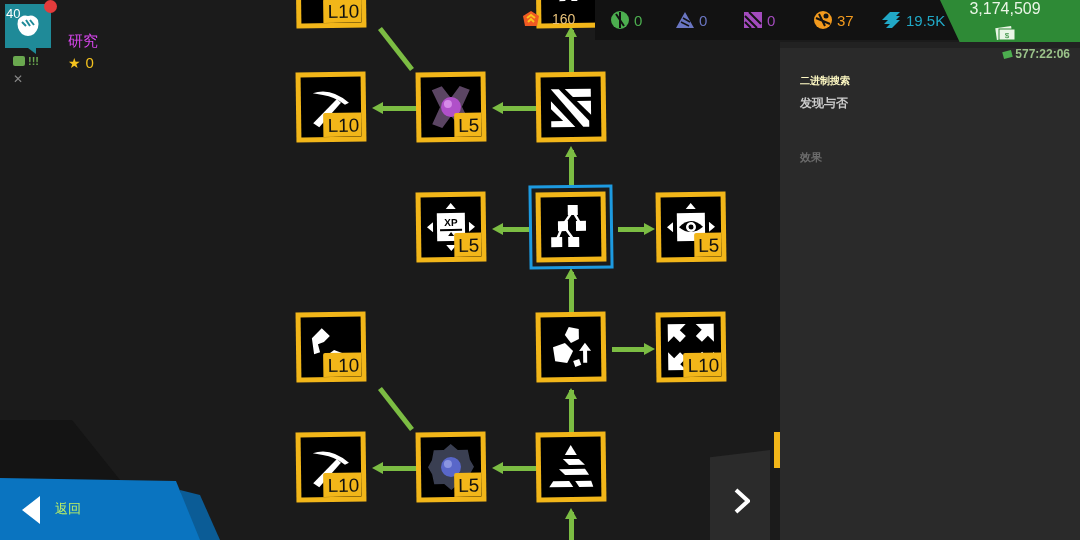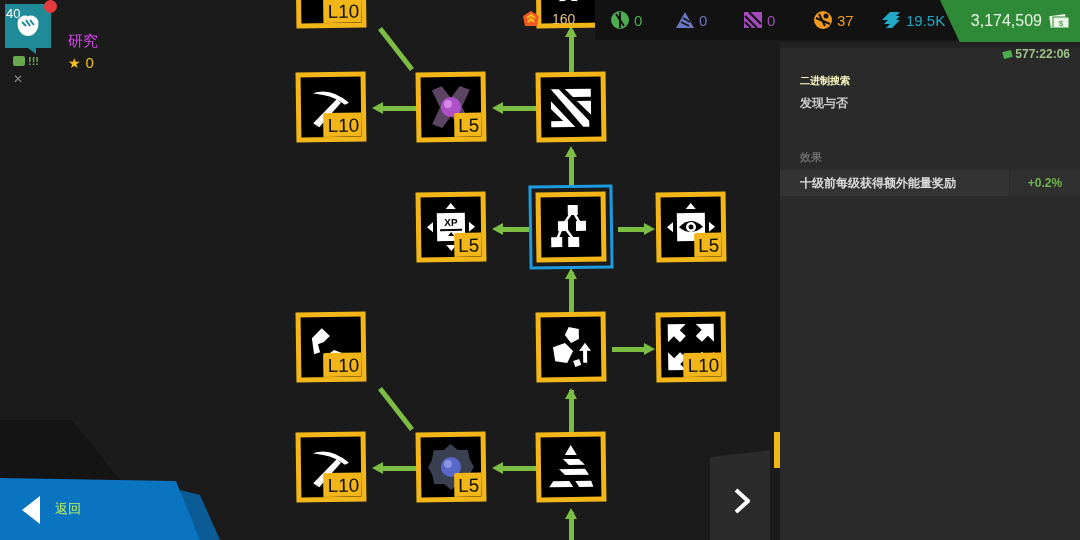--- a/index.html
+++ b/index.html
@@ -51,21 +51,21 @@
   .topbar {
     position: absolute; left: 595px; top: 0; width: 485px; height: 40px;
     background: #121212;
   }
   .res { position: absolute; top: 10px; display: flex; align-items: center; gap: 4px; font-size: 15px; }
   .money {
     position: absolute; right: 0; top: 0; height: 42px; width: 140px;
     background: #2e8a36;
     clip-path: polygon(0 0, 100% 0, 100% 100%, 14% 100%);
     display: flex; align-items: center; justify-content: flex-end; gap: 6px;
-    padding-right: 10px; box-sizing: border-box; font-size: 16px; color: #eaf6e6;
+    padding-right: 10px; box-sizing: border-box; font-size: 16px; color: #eaf6e6; flex-direction: column;
   }
 
   
   .panel {
     position: absolute; left: 780px; top: 48px; width: 300px; height: 492px;
     background: #2a2a2a;
     font-weight: bold;
   }
   .panel-top { position: absolute; left: 780px; top: 42px; width: 300px; height: 10px; background: #222; }
 
@@ -349,24 +349,20 @@
 
 <div class="panel-top"></div>
 <div class="panel">
   <div class="abs" style="right:10px;top:-1px;display:flex;align-items:center;gap:3px;">
     <span style="display:inline-block;width:9px;height:7px;background:#4cae4f;transform:rotate(-15deg);"></span>
     <span style="color:#9bc38a;font-size:12px;">577:22:06</span>
   </div>
   <div class="abs" style="left:20px;top:26px;font-size:10px;color:#fef9c3;">二进制搜索</div>
   <div class="abs" style="left:20px;top:47px;font-size:12px;color:#ccc;">发现与否</div>
   <div class="abs" style="left:20px;top:102px;font-size:11px;color:#6b6b6b;">效果</div>
-  <div class="abs" style="left:0;top:122px;width:300px;height:26px;background:#333;display:flex;">
-    <div style="flex:1;padding-left:20px;line-height:26px;font-size:12px;color:#ddd;">十级前每级获得额外能量奖励</div>
-    <div style="width:70px;line-height:26px;font-size:12px;color:#6fb34f;text-align:center;border-left:1px solid #2a2a2a;background:#303030;">+0.2%</div>
-  </div>
 </div>
 
 <div class="abs" style="left:0;top:432px;width:8px;height:40px;border:2px solid #555;border-left:none;"></div>
 <div class="abs" style="left:3px;top:443px;display:flex;align-items:center;gap:6px;">
   <span style="color:#f4c21e;font-size:15px;">★</span>
   <span style="color:#f4c21e;font-size:18px;">3</span>
 </div>
 <div class="abs" style="left:0;top:420px;width:120px;height:60px;background:#141414;clip-path:polygon(0 0,60% 0,100% 100%,0 100%);"></div>
 
 <div class="back-shadow"></div>

